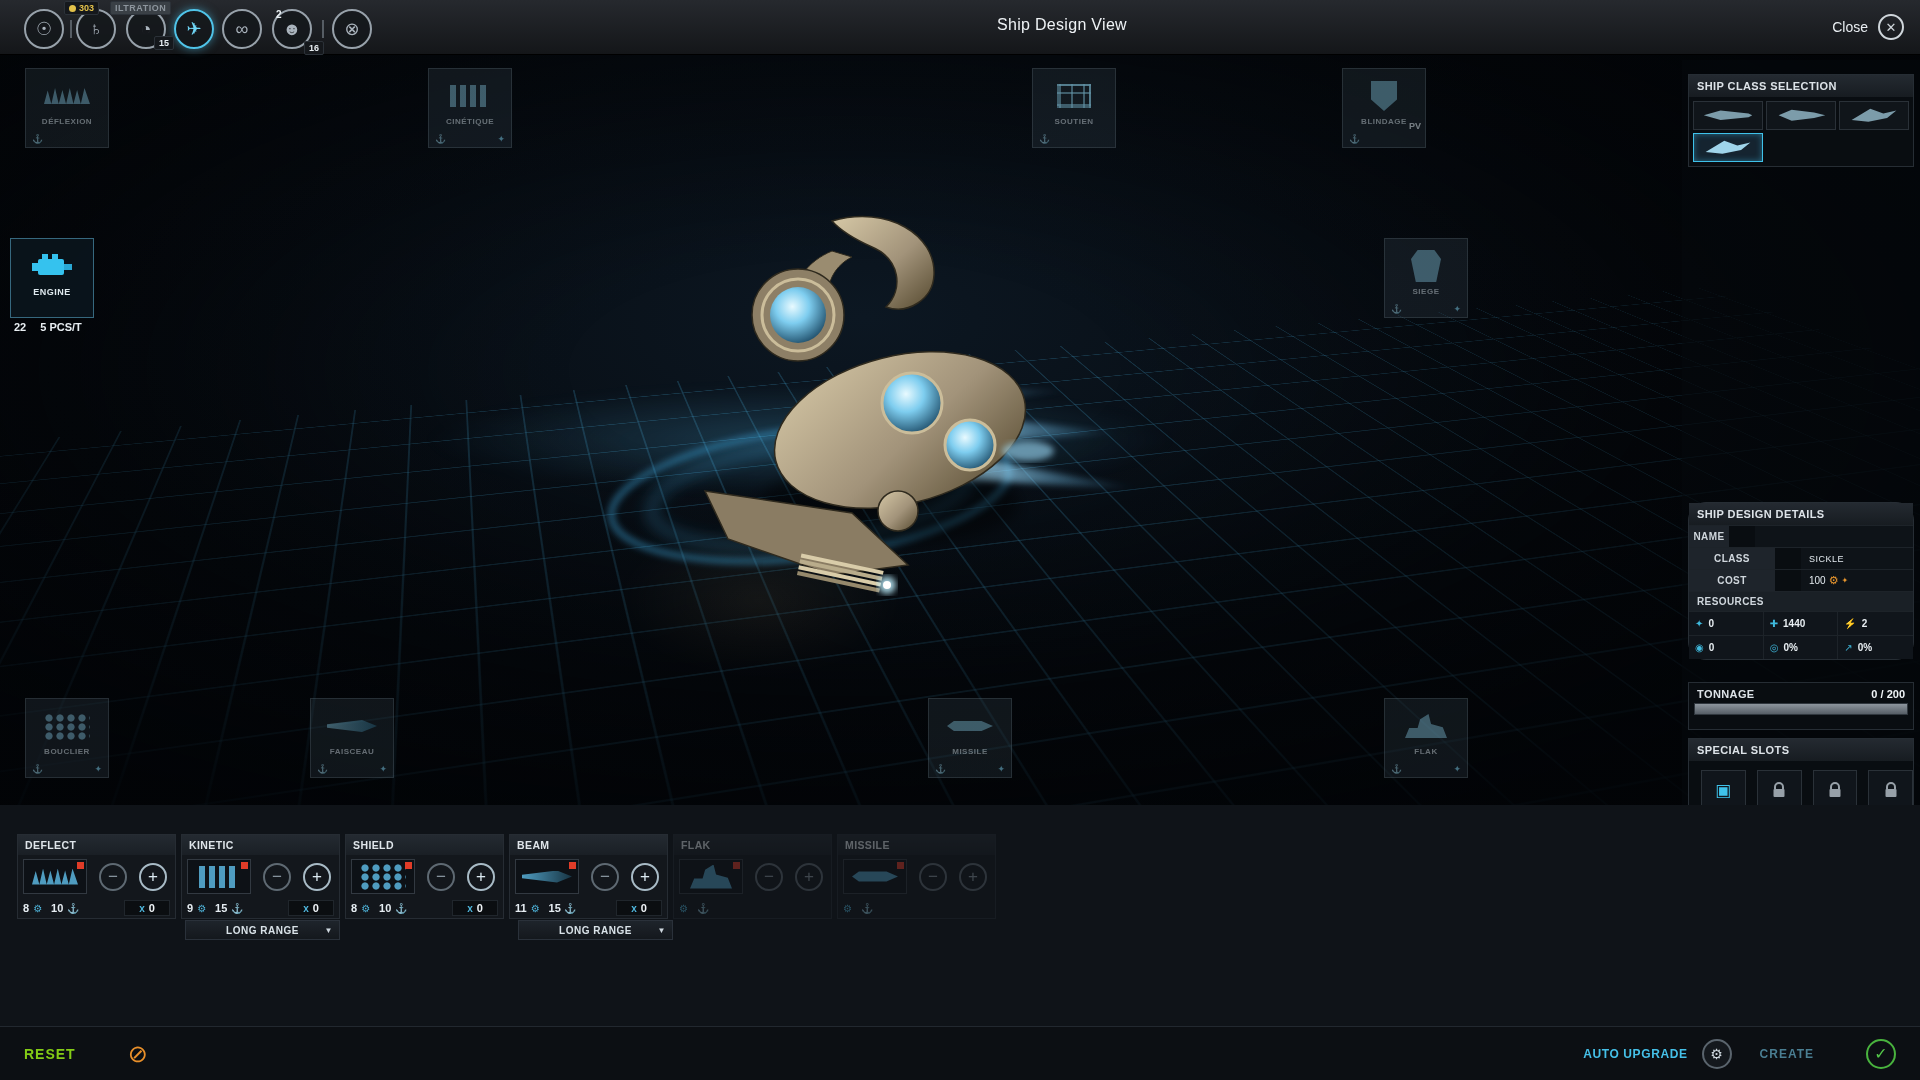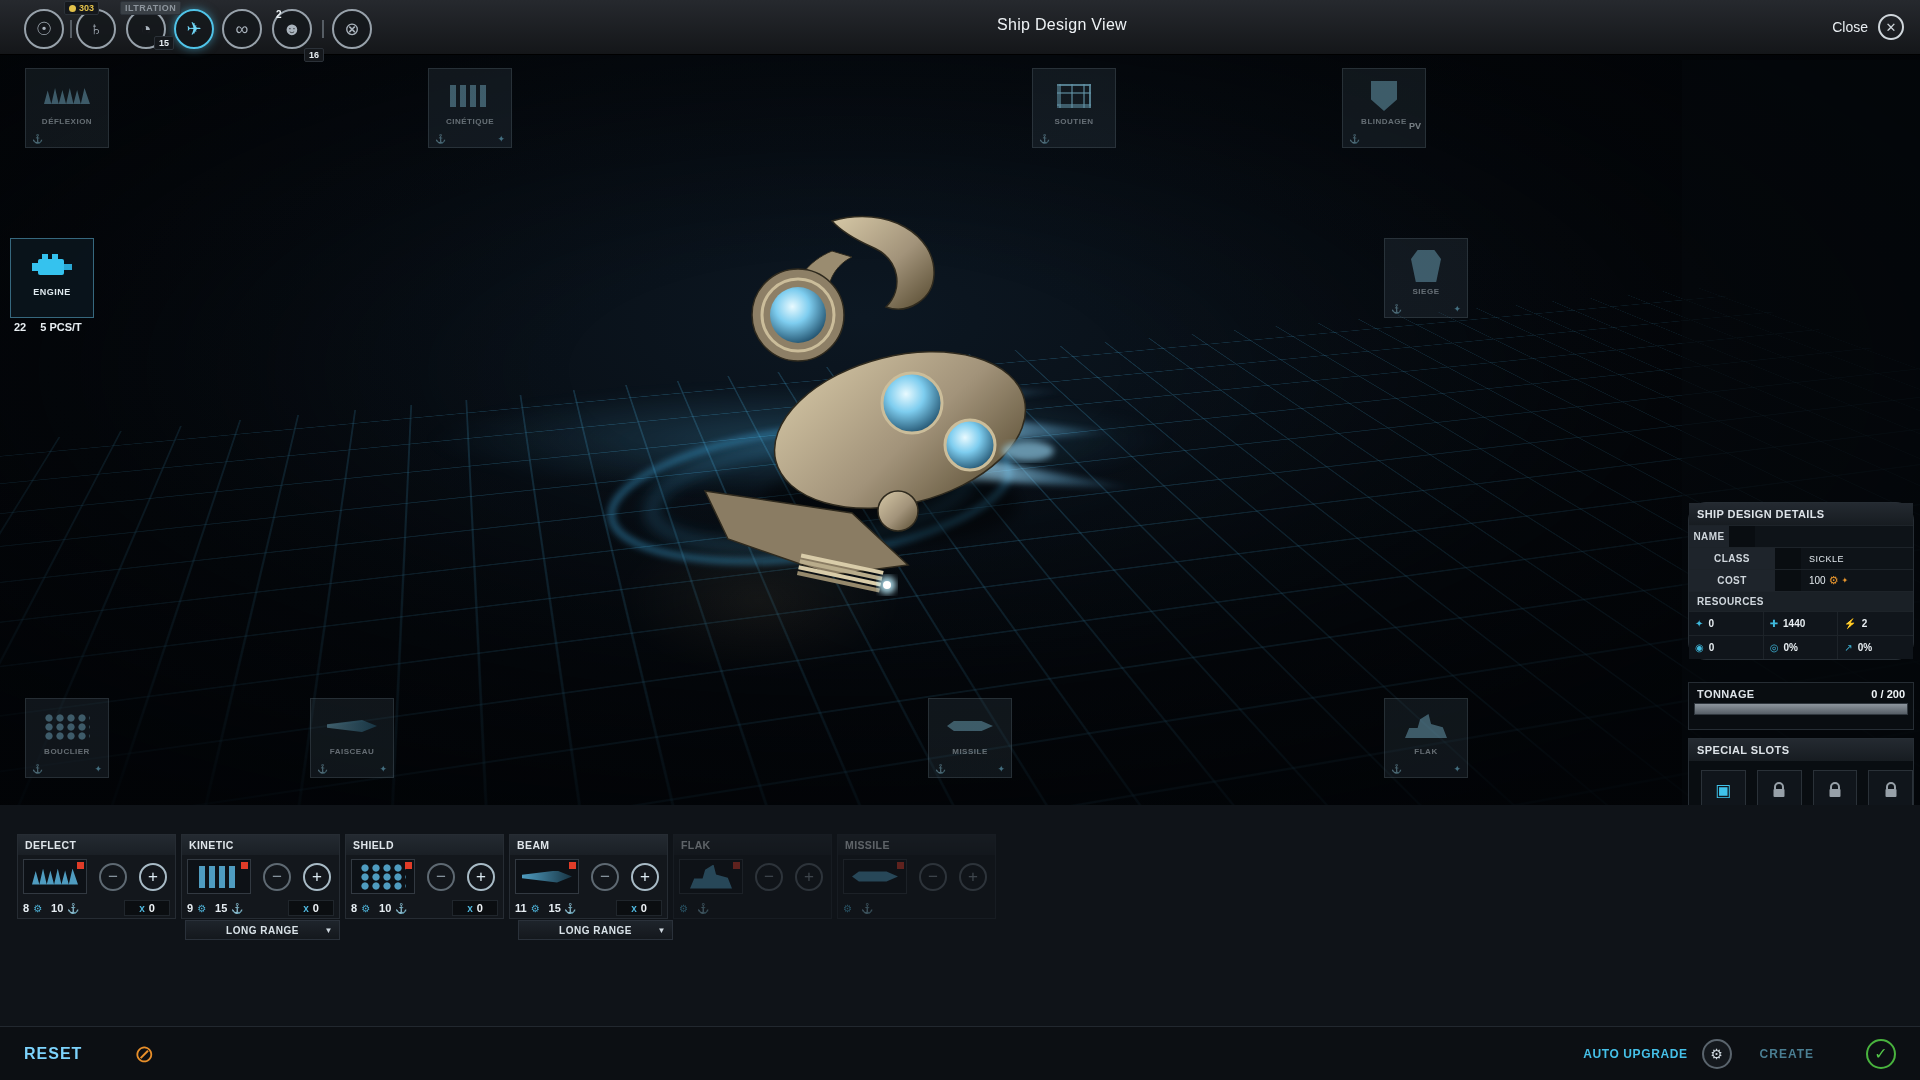--- a/index.html
+++ b/index.html
@@ -19,24 +19,24 @@
   .hdr-icons { position:absolute; left:10px; top:0; height:55px; z-index:61; }
   .circle-icon { position:absolute; top:9px; width:40px; height:40px; border:2px solid #97a1aa; border-radius:50%;
     background:rgba(20,24,27,.85); color:#aab4bd; font-size:18px;
     display:flex; align-items:center; justify-content:center; cursor:pointer; }
   .circle-icon.active { border-color:#4fc3e8; color:#6fd6f6; box-shadow:0 0 10px rgba(79,195,232,.55); }
   .hdr-sep { position:absolute; top:20px; width:2px; height:18px; background:#565d64; }
   .hdr-badge { position:absolute; background:#15181c; border:1px solid #2b3138; color:#e8eef2;
     font-size:9px; font-weight:bold; padding:1px 4px; border-radius:2px; }
   .badge-res { left:54px; top:1px; color:#e3c24a; display:flex; gap:3px; align-items:center; }
   .badge-res .dot { width:7px; height:7px; border-radius:50%; background:#e3c24a; display:inline-block; }
-  .badge-infil { left:110px; top:1px; background:#3a4046; color:#8d959d; letter-spacing:.5px; }
+  .badge-infil { left:100px; top:1px; background:#3a4046; color:#8d959d; letter-spacing:.5px; }
   .badge-15 { left:144px; top:36px; }
   .badge-2 { left:262px; top:8px; background:transparent; border:none; font-size:10px; }
-  .badge-16 { left:294px; top:48px; }
+  .badge-16 { left:294px; top:41px; }
 
   
   .stage { position:absolute; left:0; top:55px; width:1920px; height:750px; overflow:hidden;
     background:radial-gradient(ellipse at 45% 35%, #0c1722 0%, #05080c 55%, #020406 100%); }
   .grid-floor { position:absolute; left:-420px; top:150px; width:2700px; height:1700px;
     background-image:
       repeating-linear-gradient(0deg, rgba(70,180,230,.20) 0 2px, transparent 2px 64px),
       repeating-linear-gradient(90deg, rgba(70,180,230,.20) 0 2px, transparent 2px 64px);
     transform:perspective(1100px) rotateX(58deg) rotateZ(-12deg); transform-origin:42% 18%; }
   .vignette { position:absolute; inset:0;
@@ -160,21 +160,21 @@
   .dropdown { position:absolute; top:115px; width:155px; height:20px;
     background:linear-gradient(#1e242b,#14181d); border:1px solid #2a313a; color:#d9e2e8;
     font-size:10px; font-weight:bold; letter-spacing:.5px; display:flex; align-items:center;
     justify-content:center; cursor:pointer; }
   .dropdown .caret { position:absolute; right:6px; font-size:8px; color:#cfd8df; }
   .dd-kinetic { left:185px; } .dd-beam { left:518px; }
 
   
   .footer { position:absolute; left:0; right:0; bottom:0; height:54px; background:#0c0f13;
     border-top:1px solid #22282f; display:flex; align-items:center; padding:0 24px; }
-  .reset-label { color:#7dd3fc; font-size:16px; font-weight:bold; letter-spacing:1px; cursor:pointer; }
+  .reset-label { color:#84cc16; font-size:14px; font-weight:bold; letter-spacing:1px; cursor:pointer; }
   .cancel-ico { margin-left:52px; color:#e88f2a; font-size:24px; cursor:pointer; }
   .footer-right { margin-left:auto; display:flex; align-items:center; }
   .autoup-label { color:#45c0e8; font-size:12px; font-weight:bold; letter-spacing:.6px; cursor:pointer; }
   .gear-circle { margin-left:14px; width:30px; height:30px; border:2px solid #5a646d; border-radius:50%;
     background:#14181d; color:#cfd8df; font-size:14px; display:flex; align-items:center; justify-content:center; cursor:pointer; }
   .create-label { margin-left:28px; color:#4a7e92; font-size:12px; font-weight:bold; letter-spacing:1px; cursor:pointer; }
   .check-circle { margin-left:52px; width:30px; height:30px; border:2px solid #49b33e; border-radius:50%;
     color:#55c94a; font-size:16px; display:flex; align-items:center; justify-content:center; cursor:pointer; }
 </style>
 </head>
@@ -372,20 +372,45 @@
       <div class="hs-label">FLAK</div>
       <div class="hs-anchors">
           <span>⚓</span>
         <span>✦</span>
         </div>
     </div>
   </div>
 
   <div class="sidebar">
 
+    <div class="panel panel-classes">
+      <div class="panel-header">SHIP CLASS SELECTION</div>
+      <div class="thumb-grid">
+        <div class="thumb">
+          <svg viewBox="0 0 60 22" width="56">
+            <path d="M4 11 L22 6 L52 9 L56 11 L52 13 L22 16 Z" fill="#8fb4c4" opacity=".85"></path>
+            </svg>
+        </div>
+        <div class="thumb">
+          <svg viewBox="0 0 60 22" width="56">
+            <path d="M6 11 L20 5 L44 8 L56 11 L44 14 L20 17 Z" fill="#8fb4c4" opacity=".85"></path>
+            </svg>
+        </div>
+        <div class="thumb">
+          <svg viewBox="0 0 60 22" width="56">
+            <path d="M6 16 L26 4 L40 9 L54 6 L44 14 L24 18 Z" fill="#8fb4c4" opacity=".85"></path>
+            </svg>
+        </div>
+        <div class="thumb selected">
+          <svg viewBox="0 0 60 22" width="56">
+            <path d="M6 16 L26 4 L40 9 L54 6 L44 14 L24 18 Z" fill="#9fd4ea"></path>
+            </svg>
+        </div>
+      </div>
+    </div>
 
     <div class="panel panel-details">
       <div class="panel-header">SHIP DESIGN DETAILS</div>
       <div class="dd-row">
         <div class="dd-label">NAME</div>
         <input class="name-input" style="">
       </div>
       <div class="dd-row">
         <div class="dd-label">CLASS</div>
         <div class="dd-value class-val">SICKLE</div>

